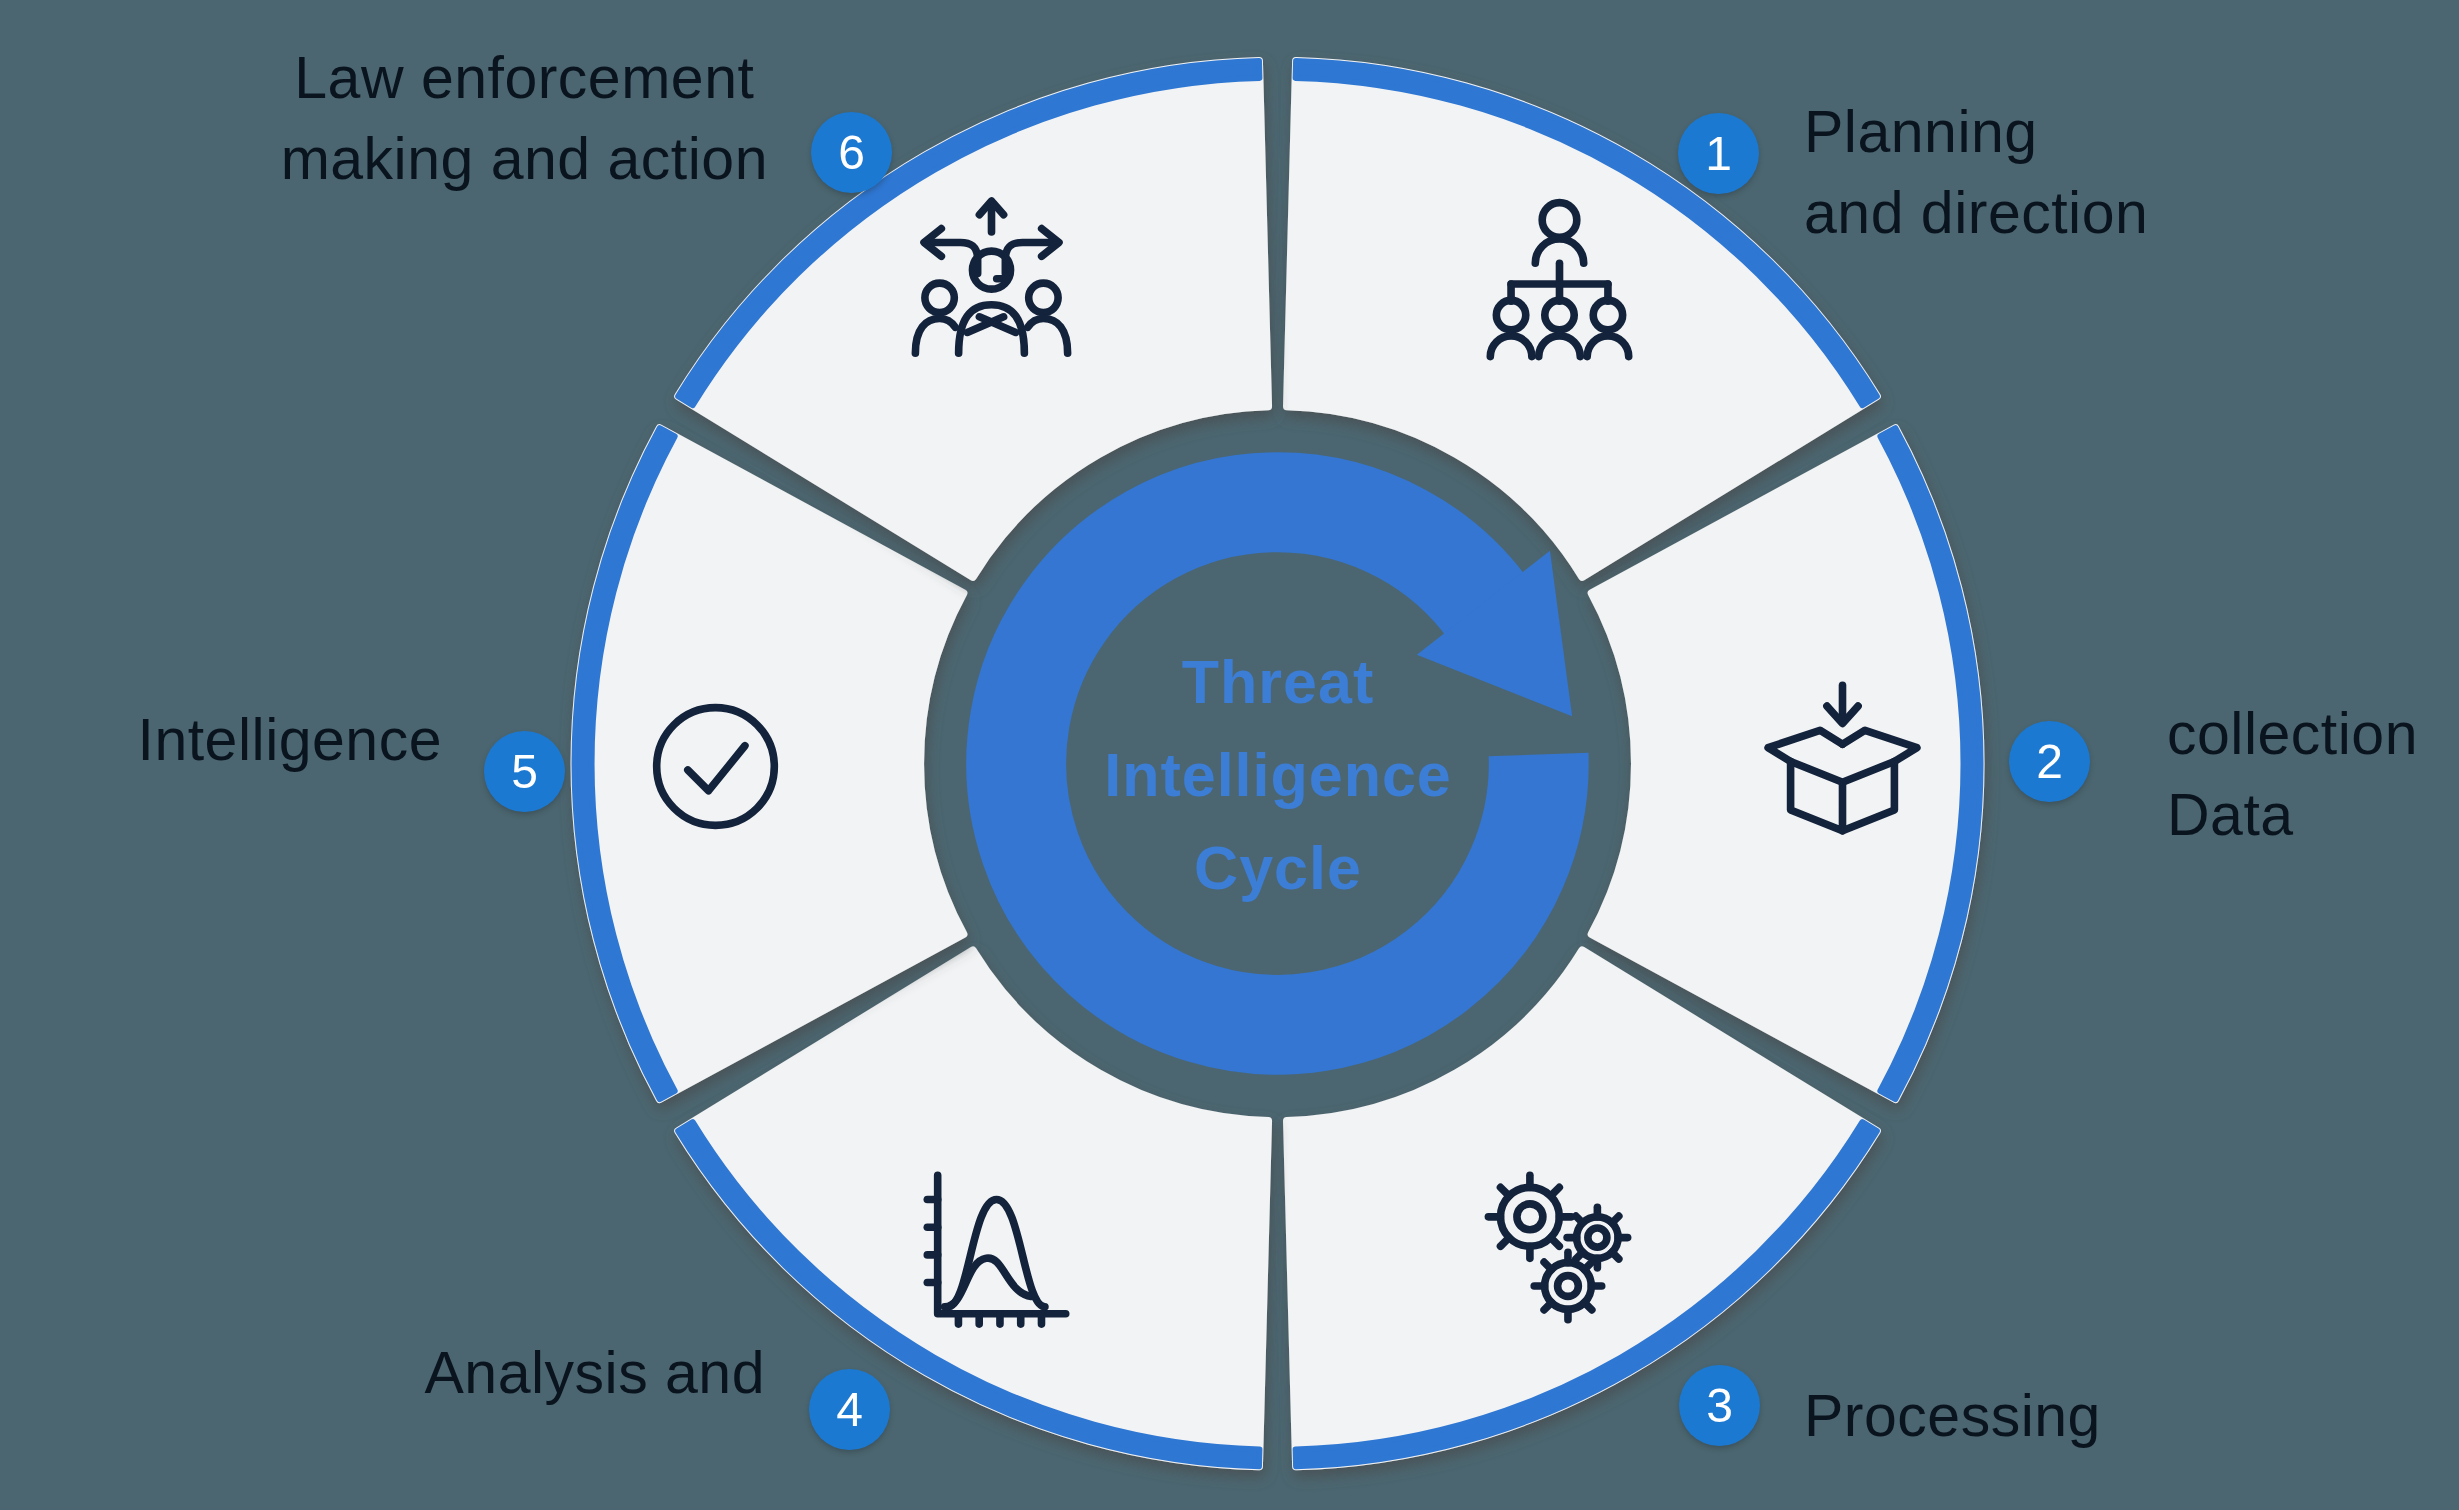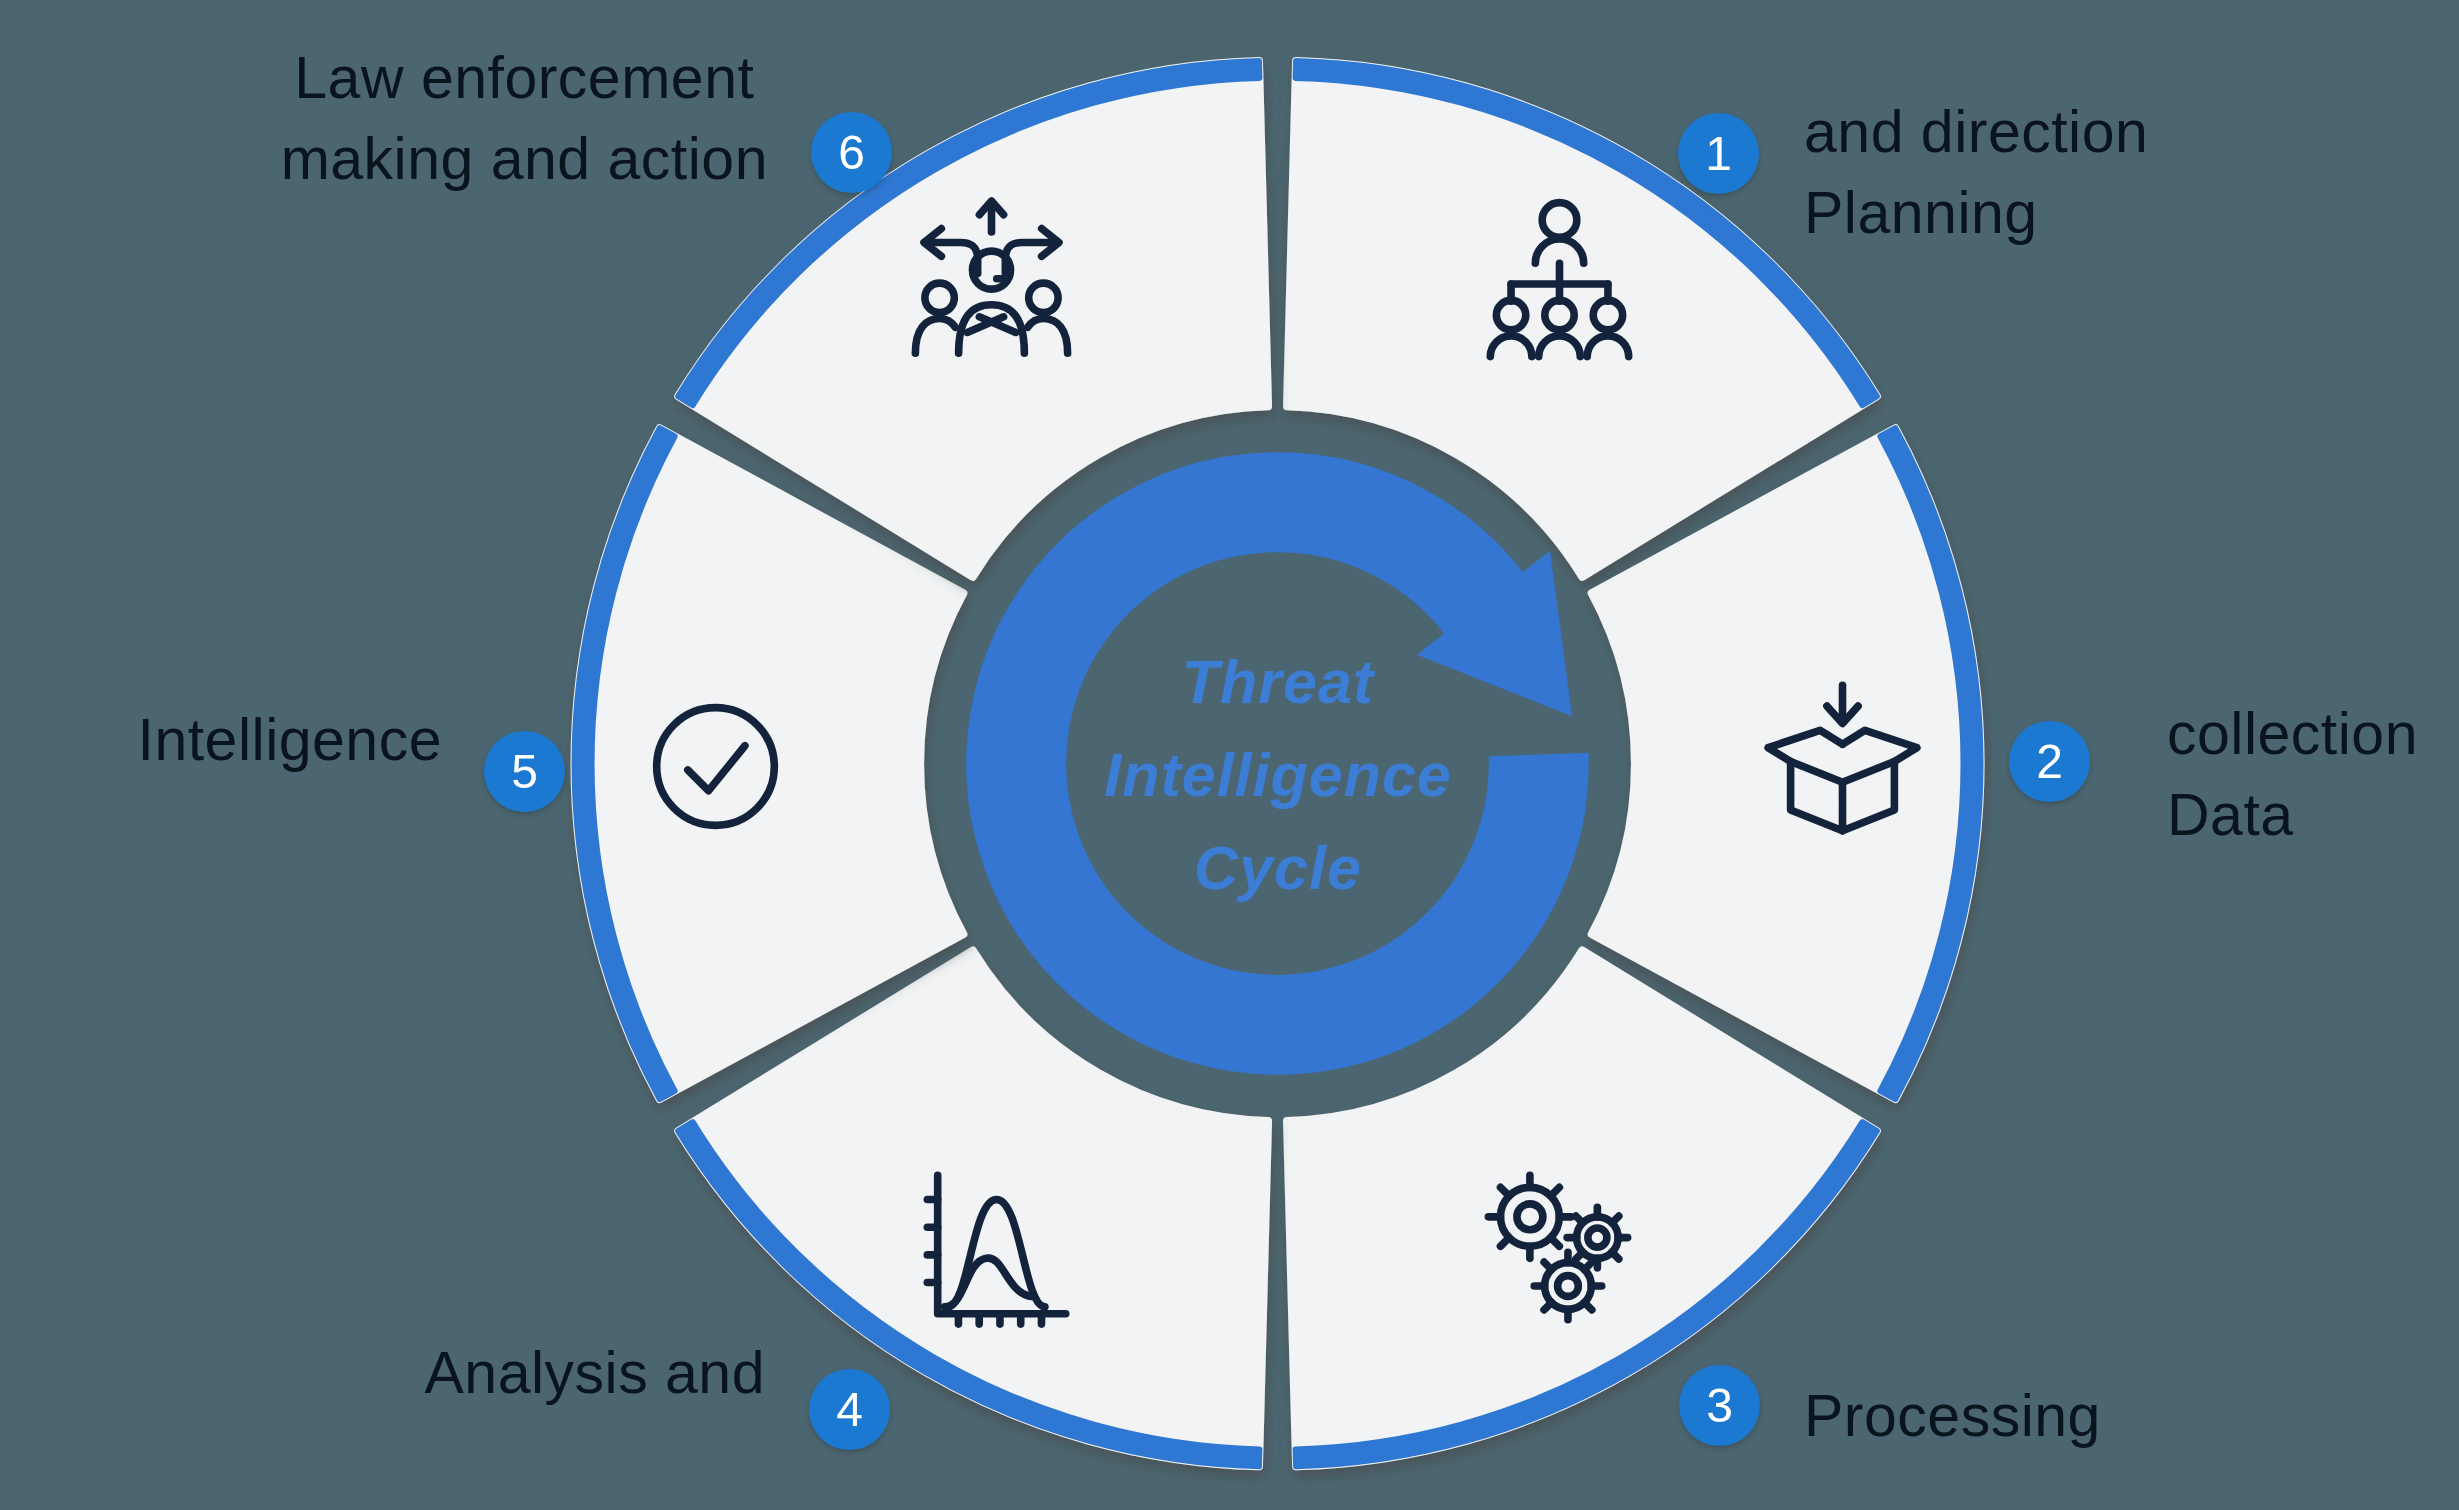--- a/index.html
+++ b/index.html
@@ -19,21 +19,21 @@
     box-shadow:0 2.9px 5.8px rgba(40,50,55,.35);
   }
   .icon{position:absolute;width:173px;height:173px;}
   .icon path,.icon circle,.icon line{
     fill:none;stroke:#14233C;stroke-width:4.4;
     stroke-linecap:round;stroke-linejoin:round;
   }
   .icon .teeth{stroke-linecap:butt;}
   #title{
     position:absolute;left:990px;top:636px;width:576px;text-align:center;
-    color:#3C7DD6;font-size:61px;font-weight:700;line-height:93px;letter-spacing:1px;font-style:italic;
+    color:#3C7DD6;font-size:61px;font-weight:700;line-height:93px;letter-spacing:1px;
   }
   #title span{display:block;}
 </style>
 </head>
 <body>
 
 <svg id="wheel-svg" width="2459" height="1510" viewBox="0 0 2560 1572">
   <defs>
     <filter id="segShadow" x="-20%" y="-20%" width="140%" height="140%">
       <feDropShadow dx="2" dy="7" stdDeviation="7" flood-color="#4A5154" flood-opacity="0.95"></feDropShadow>
@@ -71,22 +71,22 @@
   </g>
 </svg>
 
 <div id="title">
   <span>Threat</span>
   <span>Intelligence</span>
   <span>Cycle</span>
 </div>
 
 <div class="lbl" id="lbl1" style="left:1804px;top:92px">
+  <span>Planning</span>
   <span>and direction</span>
-  <span>Planning</span>
 </div>
 <div class="lbl" id="lbl2" style="left:2167px;top:694px">
   <span>collection</span>
   <span>Data</span>
 </div>
 <div class="lbl" id="lbl3" style="left:1804px;top:1376px">
   <span>Processing</span>
 </div>
 <div class="lbl ta-r" id="lbl4" style="right:1694px;top:1333px">
   <span>Analysis and</span>

